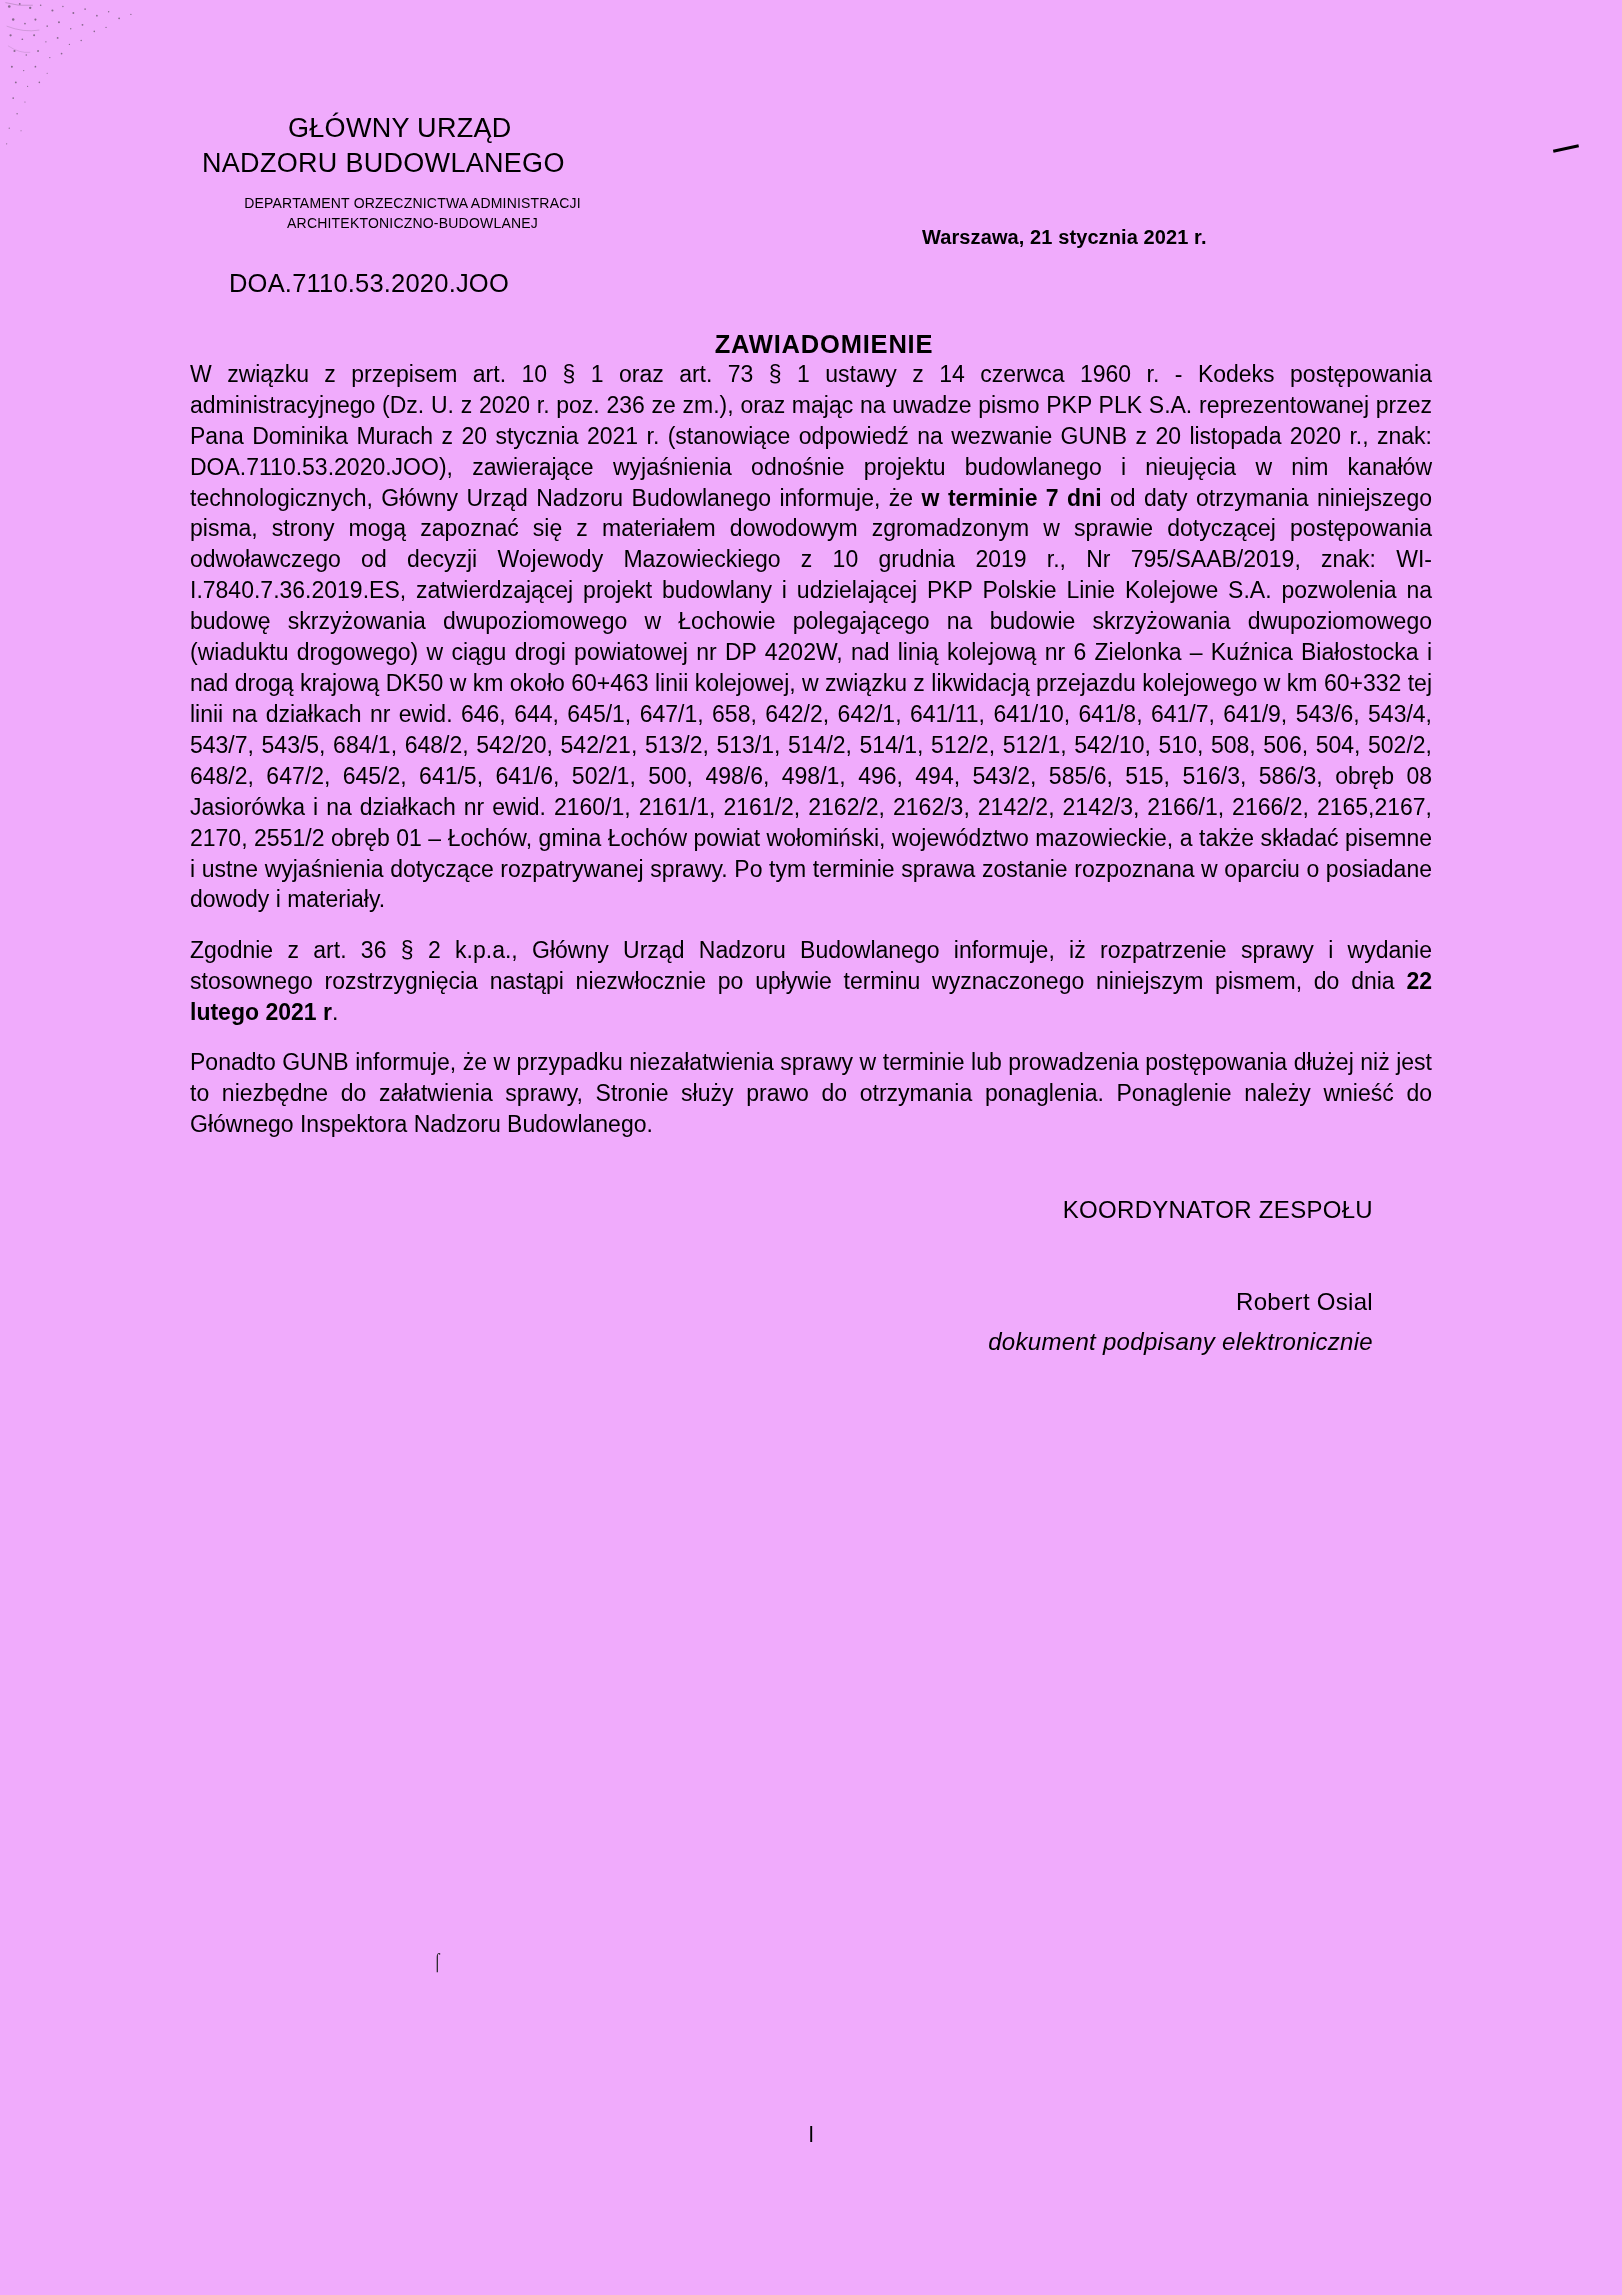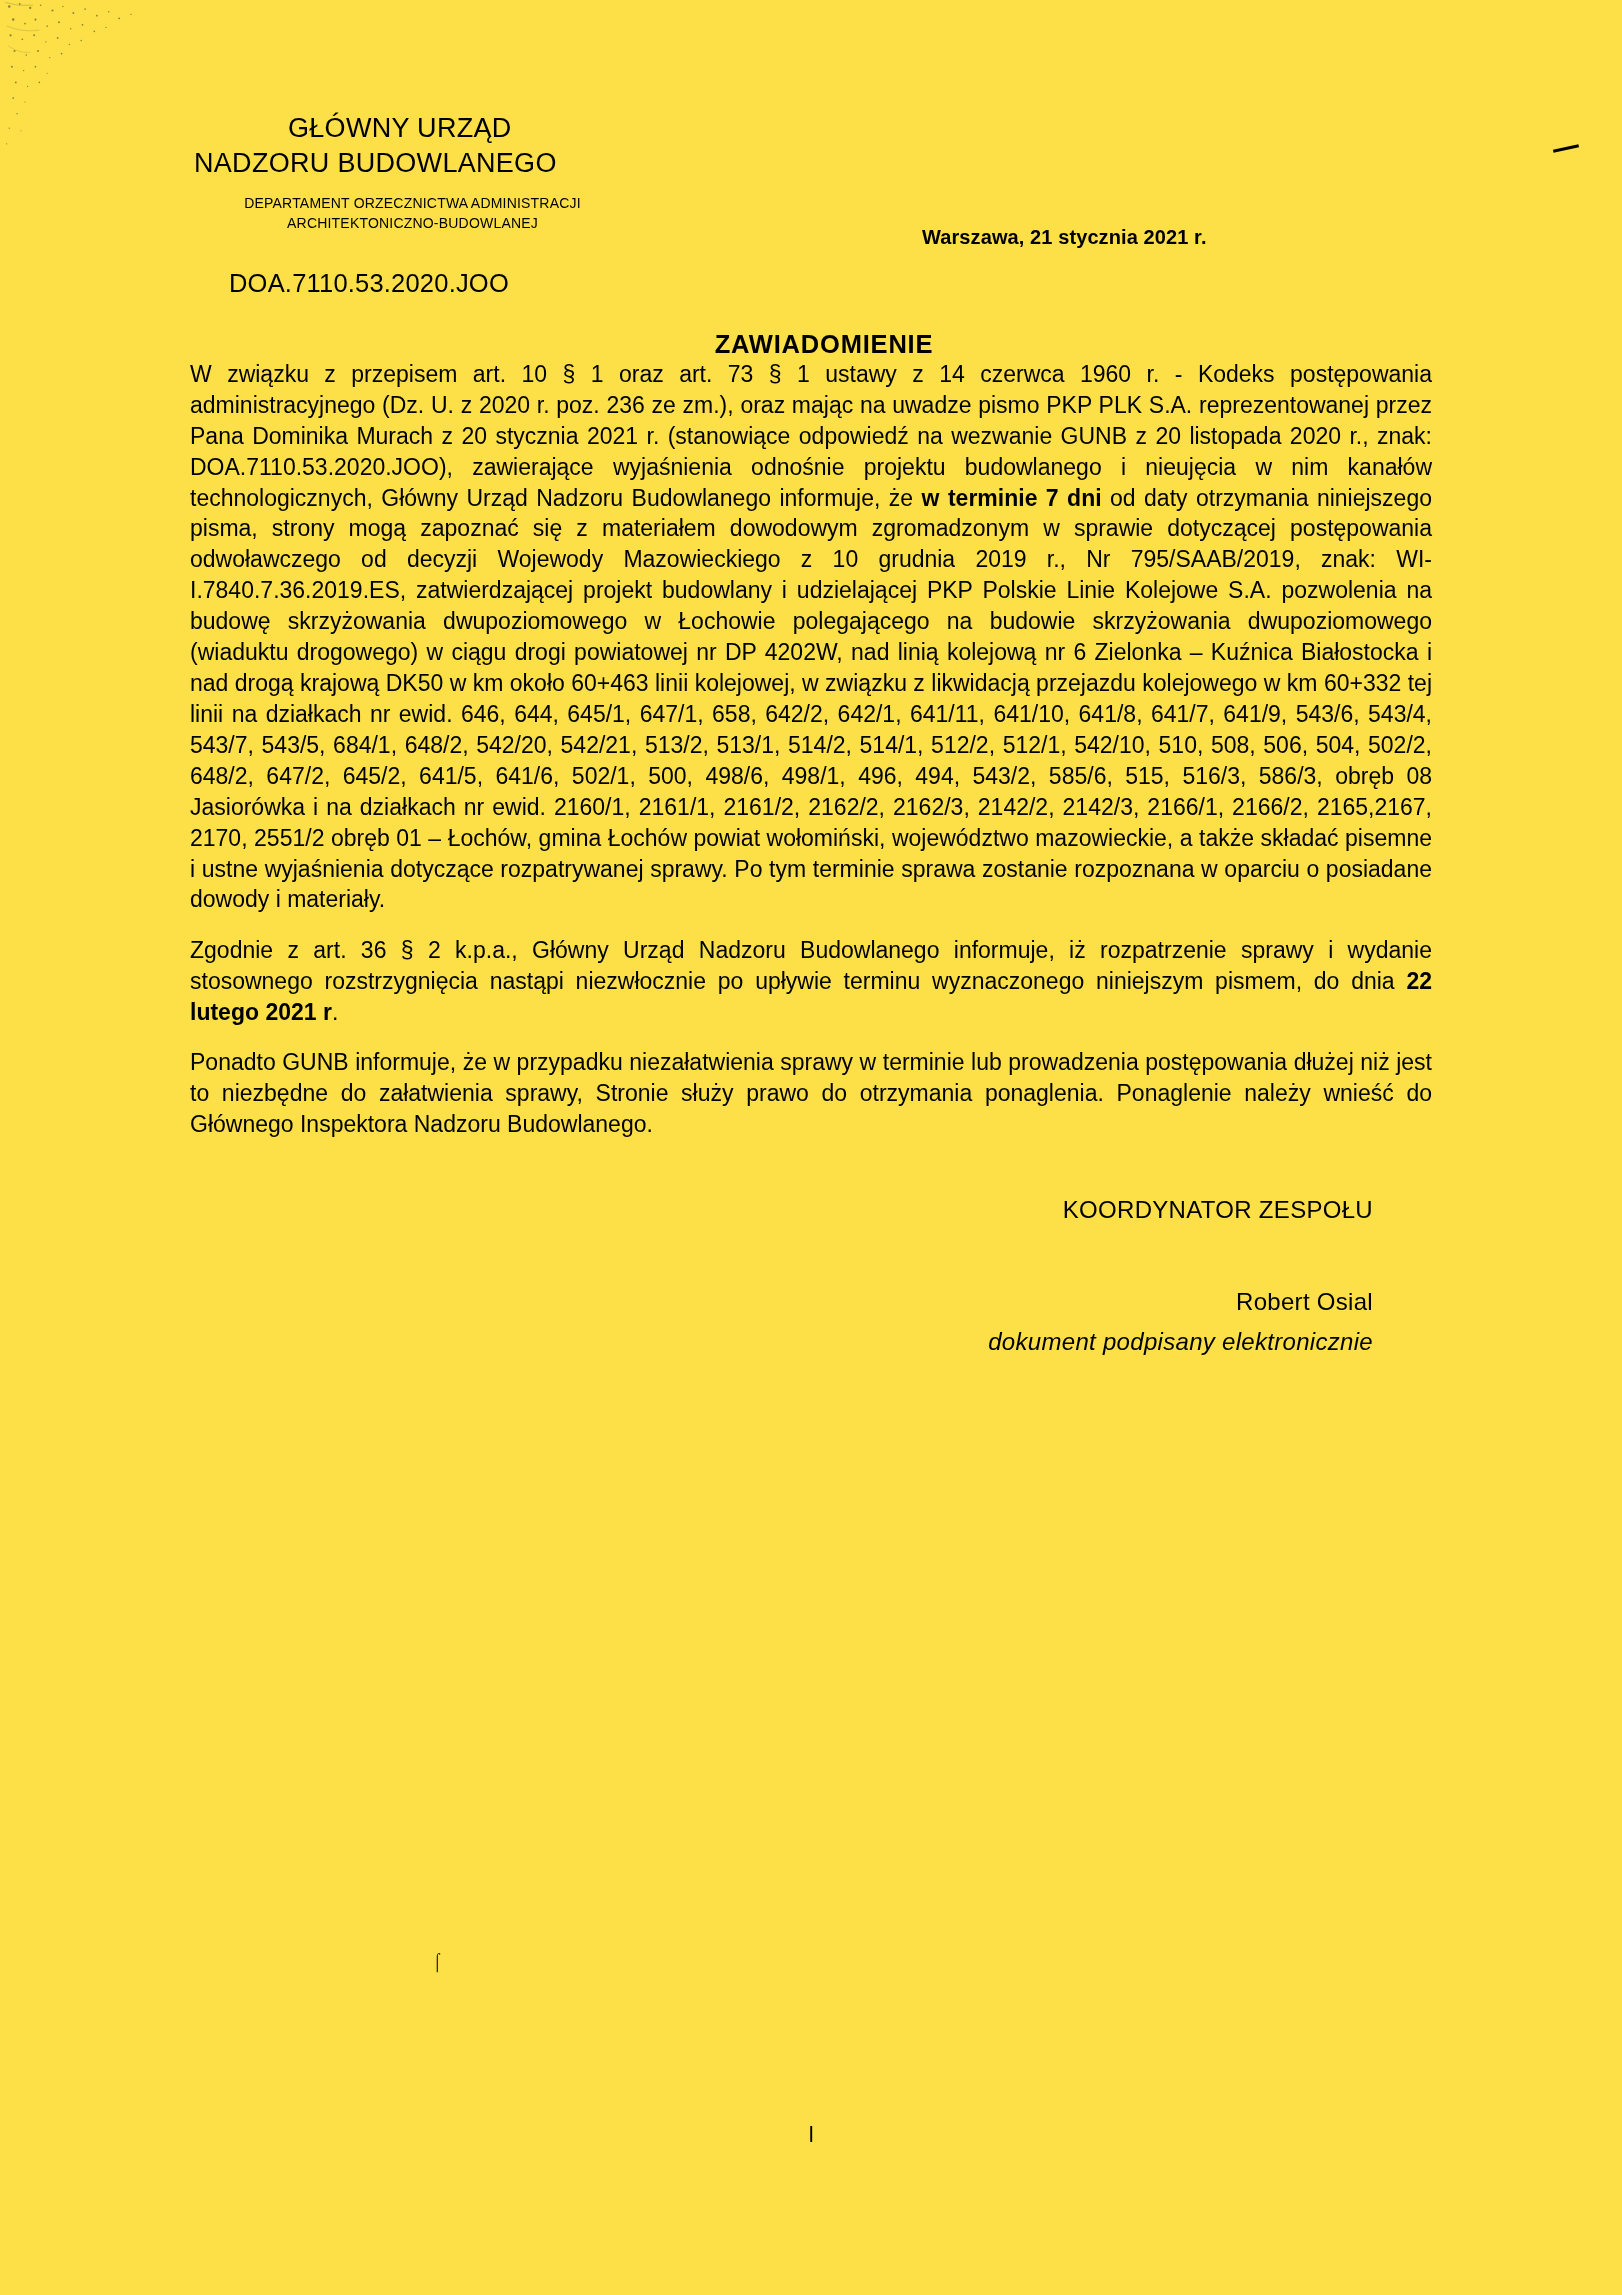--- a/index.html
+++ b/index.html
@@ -12,21 +12,21 @@
     height: 2295px;
     font-family: "Liberation Sans", sans-serif;
     color: #000000;
     position: relative;
     overflow: hidden;
   }
   .page {
     position: relative;
     width: 1623px;
     height: 2295px;
-    background: #fde047;
+    background: #f0abfc;
   }
 
   
   .scan-speckle {
     position: absolute;
     left: 0;
     top: 0;
     width: 216px;
     height: 170px;
     pointer-events: none;
@@ -40,21 +40,21 @@
     width: 1242px;
   }
 
   .org-title {
     font-size: 27px;
     line-height: 1.30;
     letter-spacing: 0.3px;
     margin: 0;
   }
   .org-title .line1 { display: block; margin-left: 98px; }
-  .org-title .line2 { display: block; margin-left: 4px; }
+  .org-title .line2 { display: block; margin-left: 12px; }
 
   .dept {
     margin-top: 13px;
     font-size: 14px;
     line-height: 1.38;
     letter-spacing: 0.2px;
     width: 445px;
     text-align: center;
   }
 

